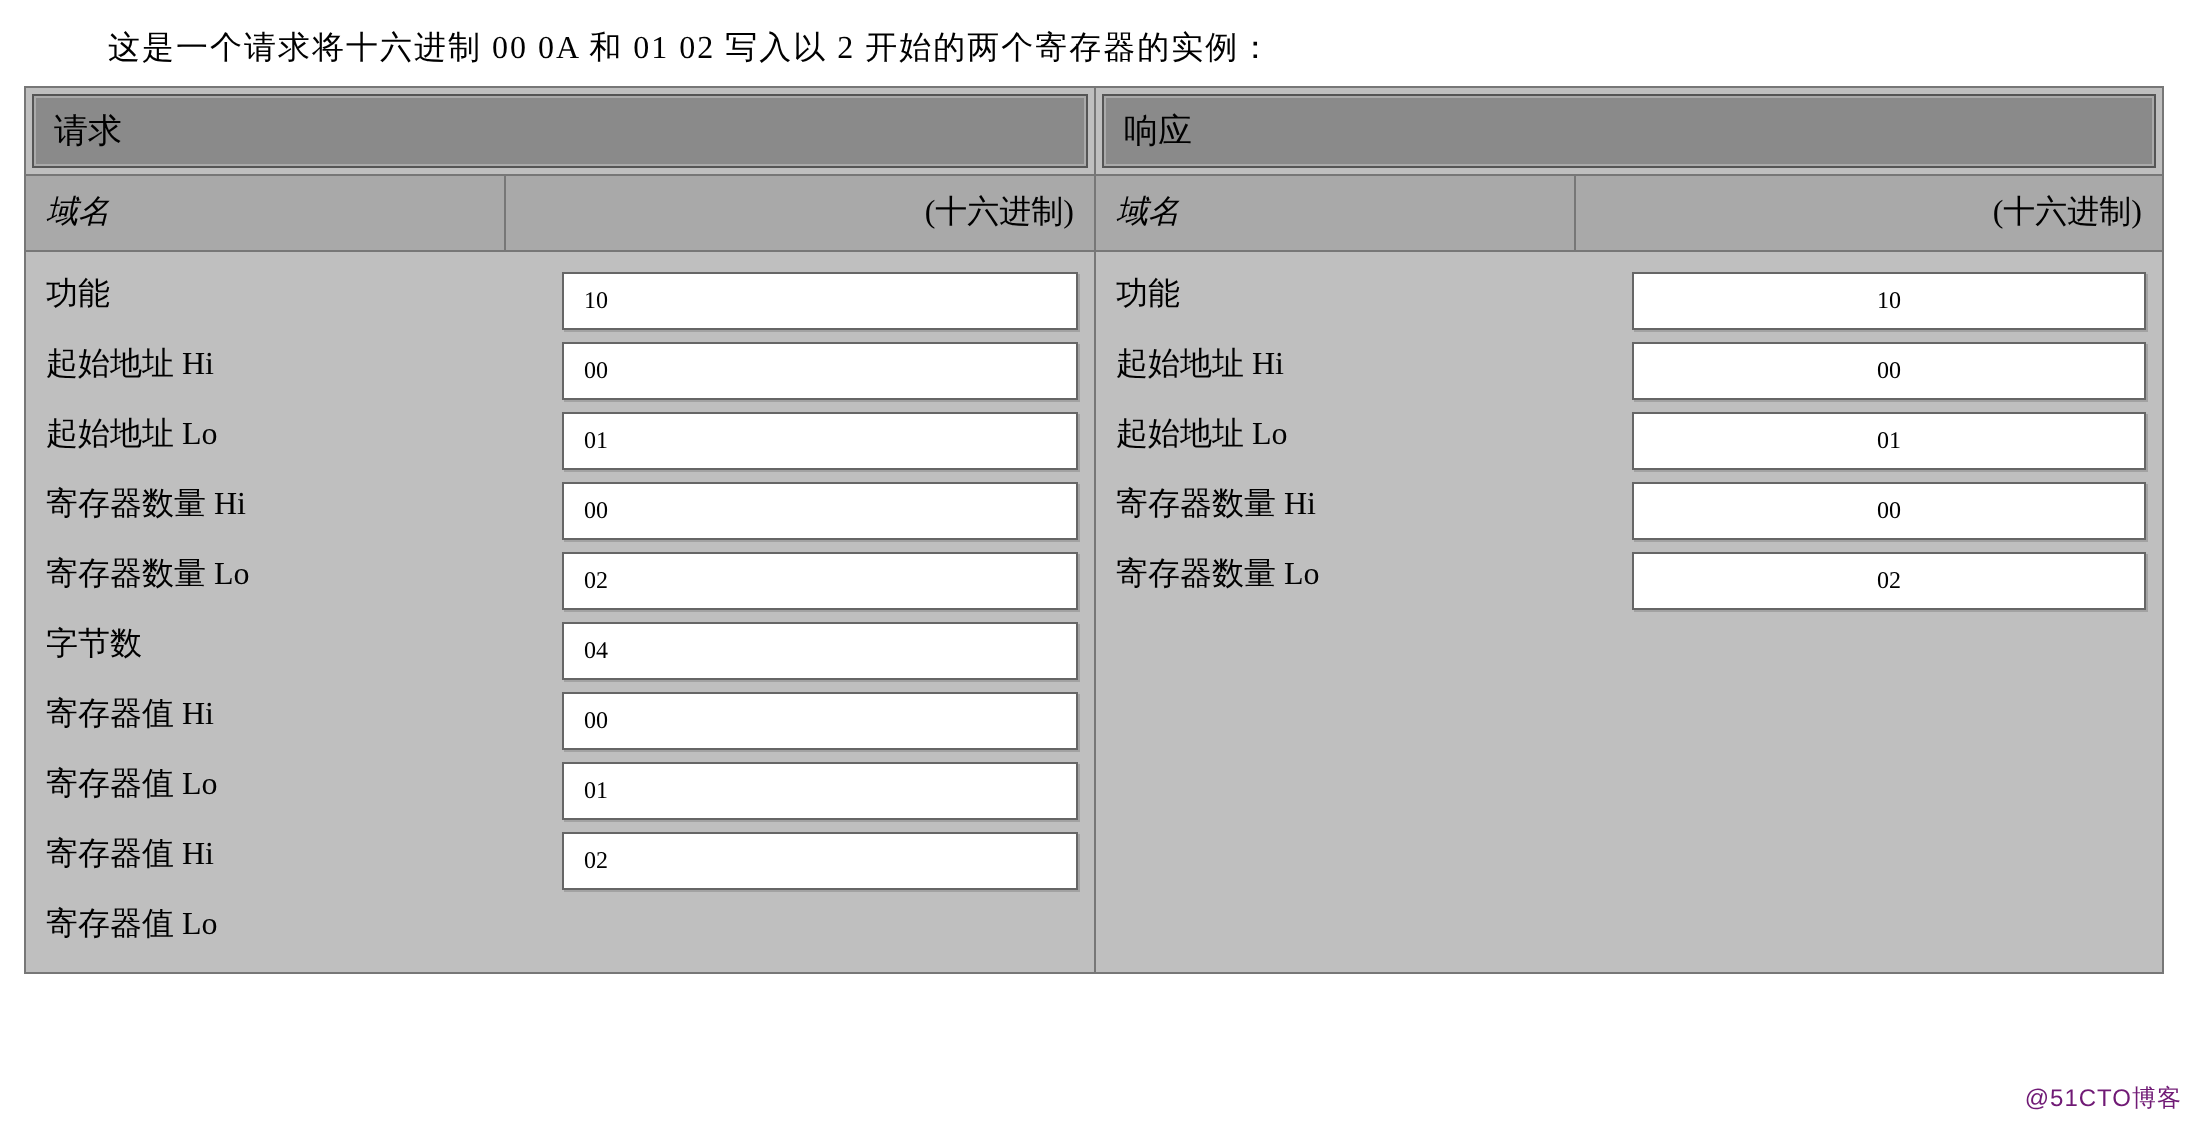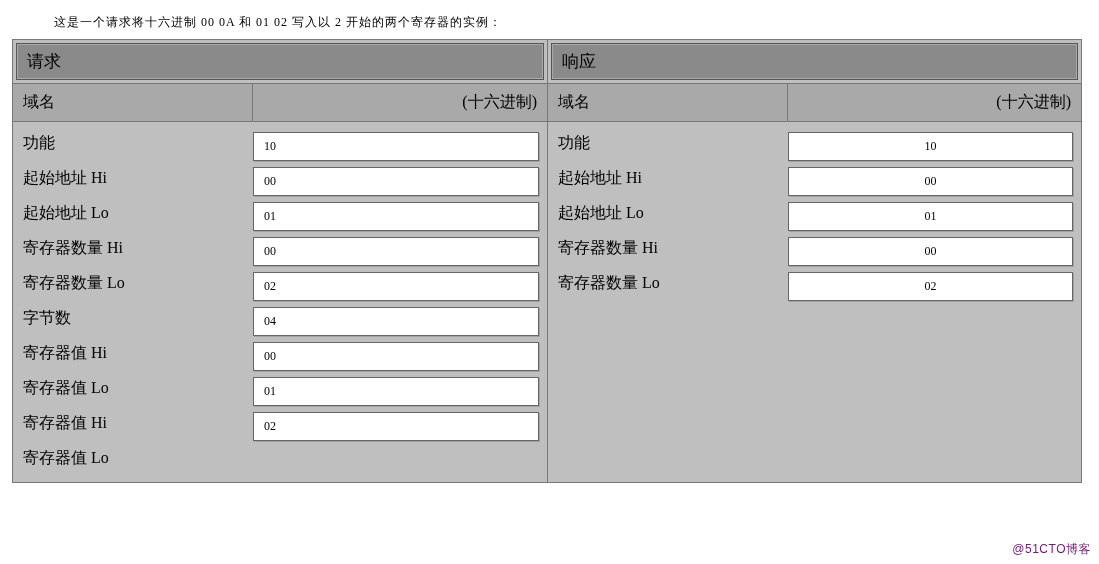--- a/index.html
+++ b/index.html
@@ -5,21 +5,21 @@
     * { box-sizing: border-box; margin: 0; padding: 0; }
     body {
       font-family: "SimSun", "宋体", serif;
       font-size: 16px;
       background: #fff;
       padding: 8px 12px;
       width: 1099px;
     }
     .intro {
       padding: 6px 0 8px 42px;
-      font-size: 12px;
+      font-size: 16px;
       letter-spacing: 1px;
       font-family: Liberation Serif, serif;
     }
     .wrapper {
       border: 1px solid #777;
       background: #bfbfbf;
       display: flex;
       width: 1070px;
     }
     .panel { flex: 1 1 50%; }
@@ -35,25 +35,25 @@
     .subhead {
       display: flex;
       border-bottom: 1px solid #777;
     }
     .subhead > div {
       background: #a9a9a9;
       padding: 8px 10px;
       font-size: 16px;
       border-top: 1px solid #777;
     }
-    .subhead .c1 { width: 240px; border-right: 1px solid #777; }
+    .subhead .c1 { width: 240px; border-right: 1px solid #777; font-style: italic; }
     .subhead .c2 { flex: 1; text-align: right; }
     .rows { display: flex; }
     .labels {
-      width: 240px;
+      width: 268px;
       padding: 4px 0 6px 0;
     }
     .labels .lbl {
       padding: 7px 10px;
       font-size: 16px;
       white-space: nowrap;
     }
     .vals {
       flex: 1;
       padding: 4px 8px 8px 0;

